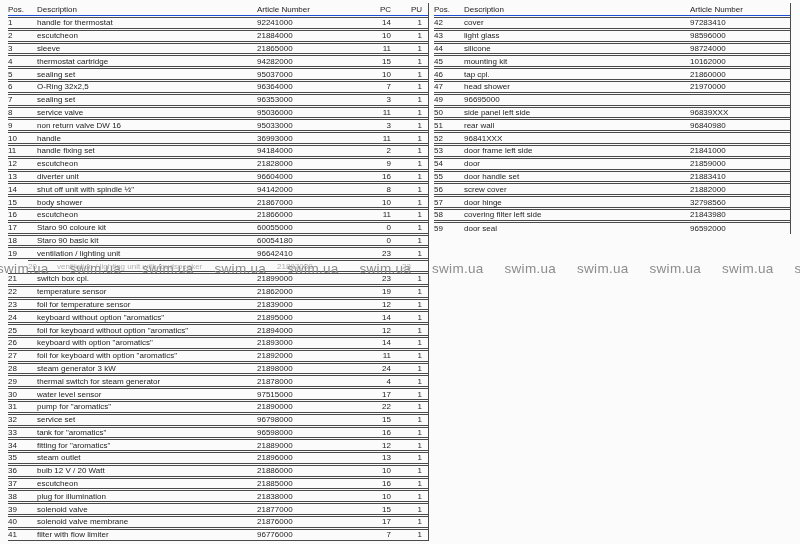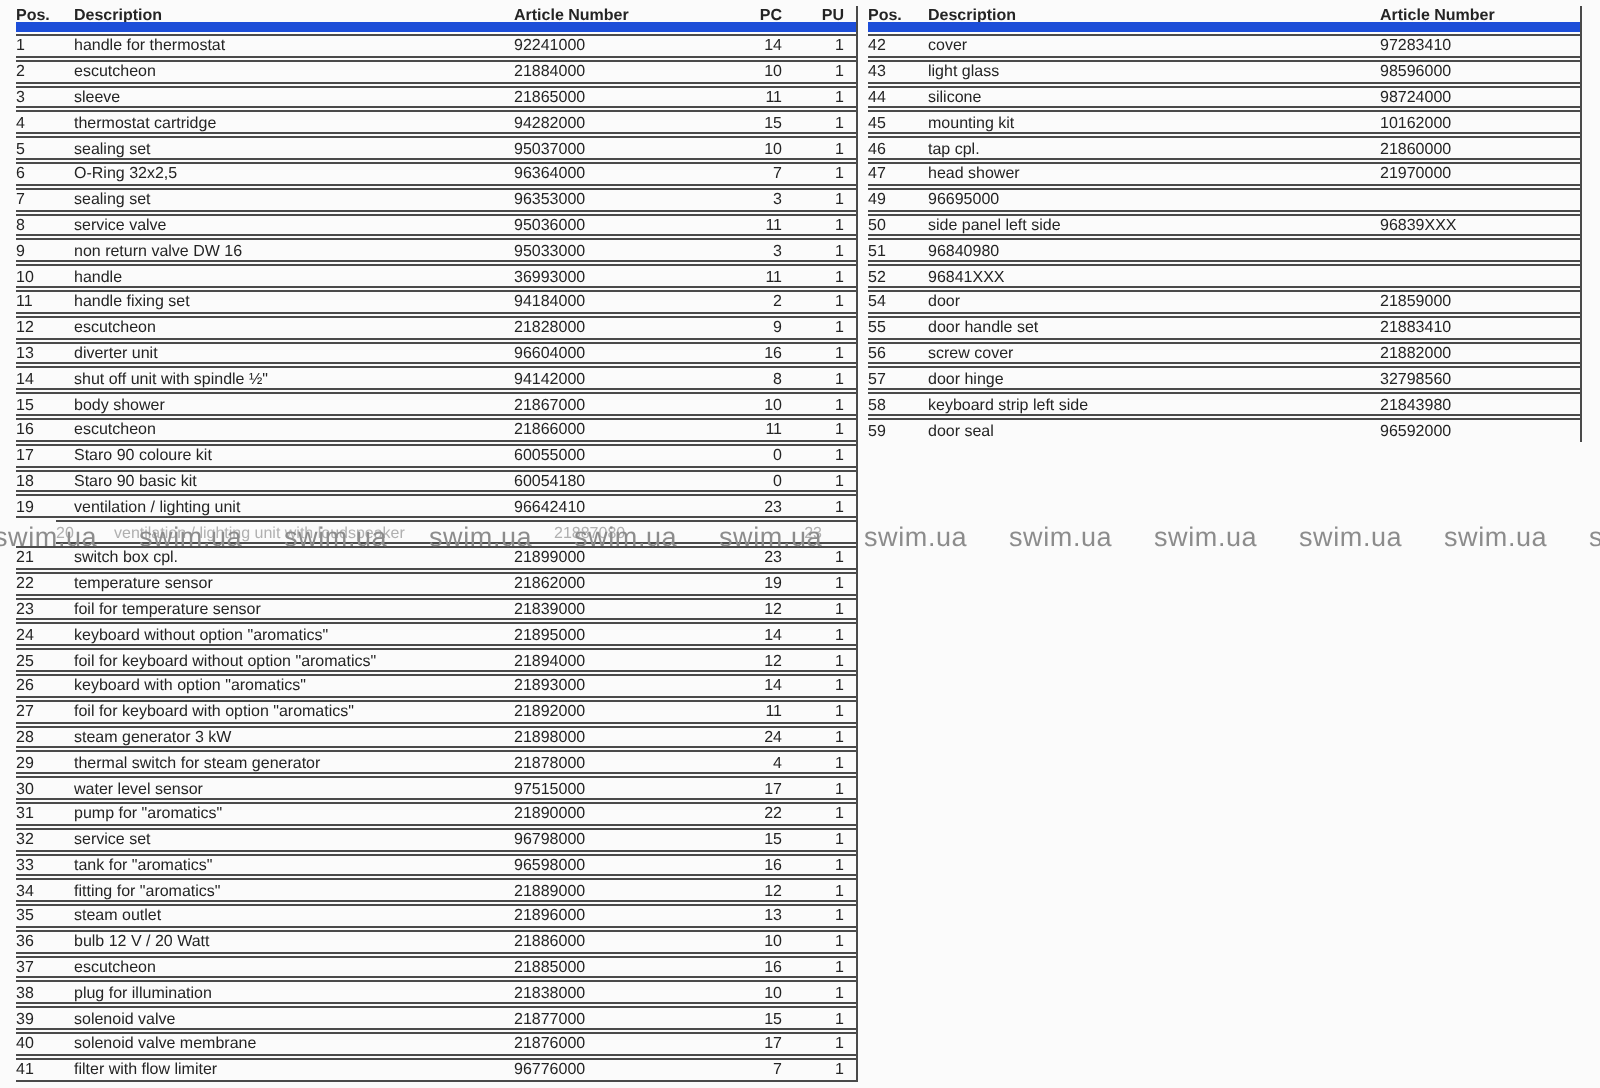--- a/index.html
+++ b/index.html
@@ -28,22 +28,22 @@
     color: #242424;
     box-sizing: border-box;
     white-space: nowrap;
     overflow: hidden;
   }
   #left-table  .thead, #left-table  .trow { grid-template-columns: 29px 220px 112px 22px 37px; }
   #right-table .thead, #right-table .trow { grid-template-columns: 30px 226px 100px; }
 
   .thead {
     height: 13px;
-    font-weight: bold;
-    border-bottom: 5px solid #1d4ed8;
+    font-weight: normal;
+    border-bottom: 1px solid #1d4ed8;
   }
   .trow {
     height: 11.8px;
     border-top: 1px solid #4a4a4a;
     border-bottom: 1px solid #4a4a4a;
   }
   #right-table .trow:last-child { border-bottom: none; }
 
   .cell { overflow: hidden; }
   .col-pc { text-align: right; }
@@ -401,25 +401,31 @@
       <div class="cell col-pos">49</div>
       <div class="cell col-article">96695000</div>
     </div>
     <div class="trow">
       <div class="cell col-pos">50</div>
       <div class="cell col-description">side panel left side</div>
       <div class="cell col-article">96839XXX</div>
     </div>
     <div class="trow">
       <div class="cell col-pos">51</div>
+      <div class="cell col-description">rear wall</div>
       <div class="cell col-article">96840980</div>
     </div>
     <div class="trow">
       <div class="cell col-pos">52</div>
       <div class="cell col-article">96841XXX</div>
+    </div>
+    <div class="trow">
+      <div class="cell col-pos">53</div>
+      <div class="cell col-description">door frame left side</div>
+      <div class="cell col-article">21841000</div>
     </div>
     <div class="trow">
       <div class="cell col-pos">54</div>
       <div class="cell col-description">door</div>
       <div class="cell col-article">21859000</div>
     </div>
     <div class="trow">
       <div class="cell col-pos">55</div>
       <div class="cell col-description">door handle set</div>
       <div class="cell col-article">21883410</div>
@@ -429,21 +435,21 @@
       <div class="cell col-description">screw cover</div>
       <div class="cell col-article">21882000</div>
     </div>
     <div class="trow">
       <div class="cell col-pos">57</div>
       <div class="cell col-description">door hinge</div>
       <div class="cell col-article">32798560</div>
     </div>
     <div class="trow">
       <div class="cell col-pos">58</div>
-      <div class="cell col-description">keyboard strip left side</div>
+      <div class="cell col-description">covering filter left side</div>
       <div class="cell col-article">21843980</div>
     </div>
     <div class="trow">
       <div class="cell col-pos">59</div>
       <div class="cell col-description">door seal</div>
       <div class="cell col-article">96592000</div>
     </div>
   </div>
 
 <div id="watermark-band">

